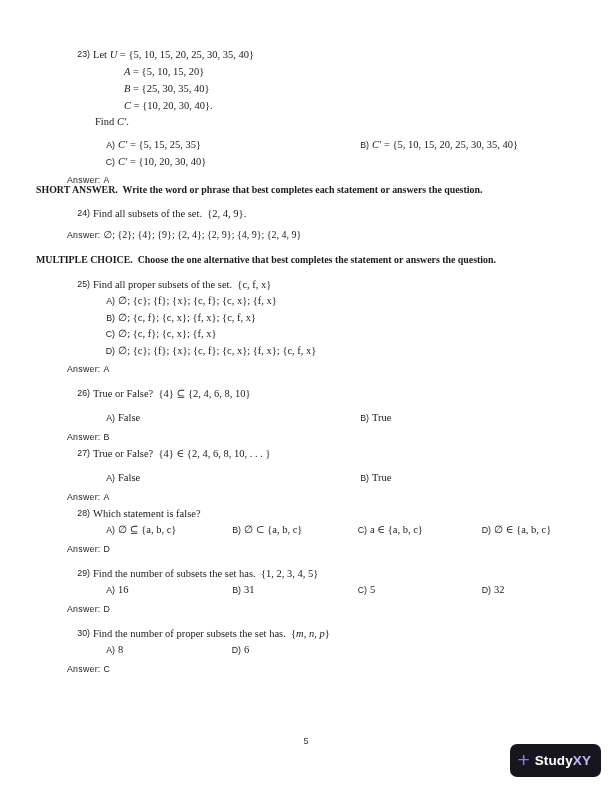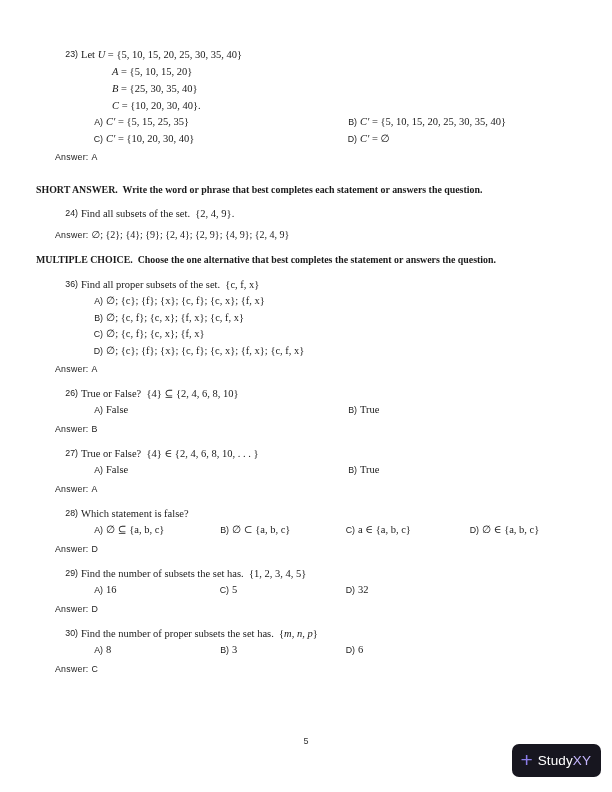--- a/index.html
+++ b/index.html
@@ -15,33 +15,33 @@
 
   
   .heading {
     position:absolute; left:36px; right:20px;
     font-weight:bold; font-size:9.9px; line-height:12px;
     white-space:pre;
     font-family:Liberation Serif, serif;
   }
 
   
-  .q { position:absolute; left:0; right:0; }
+  .q { position:absolute; left:12px; right:0; }
   .qhead { position:relative; padding-left:81px; font-size:10.5px; line-height:17px; }
   .qnum {
     position:absolute; left:0; top:0; width:78px; text-align:right;
     font-family:"Liberation Sans","DejaVu Sans",sans-serif;
     font-size:8.8px; line-height:17px;
   }
   .qtext { white-space:pre; }
   .sub  { padding-left:112px; font-size:10.5px; line-height:17px; white-space:pre; }
   .lead { padding-left:83px; font-size:10.5px; line-height:15px; white-space:pre; }
 
   .opts { margin-left:90px; font-size:10.5px; line-height:16.5px; }
-  .opts.cols2 { display:grid; grid-template-columns:254px auto; }
+  .opts.cols2 { display:grid; grid-template-columns:254px auto;margin-top:8px; }
   .opts.cols4 { display:grid; grid-template-columns:126px 126px 124px auto; }
   .opt { white-space:pre; }
   .olet {
     display:inline-block; width:13px; text-align:right; margin-right:3px;
     font-family:"Liberation Sans","DejaVu Sans",sans-serif; font-size:8.8px;
   }
   .it { font-style:italic; }
 
   .answer {
     margin-left:55px; margin-top:3px;
@@ -65,60 +65,60 @@
     position:absolute; top:744px; right:11px; height:33px;
     display:flex; align-items:center; padding:0 10px 0 8px;
     border-radius:7px; cursor:pointer;
   }
   .logo-plus {
     font-family:"Liberation Sans","DejaVu Sans",sans-serif;
     font-size:21px; font-weight:normal; line-height:1; margin-right:5px; margin-top:-2px;
   }
   .logo-study, .logo-xy {
     font-family:"Liberation Sans","DejaVu Sans",sans-serif;
-    font-size:13.5px; font-weight:normal; letter-spacing:0.1px;
+    font-size:13.5px; font-weight:bold; letter-spacing:0.1px;
   }
 </style>
 </head>
 <body>
 
 <div class="page">
 
   <div class="q" style="top:46px">
     <div class="qhead">
       <span class="qnum">23)</span>
       <span class="qtext"><span>Let </span><span class="it">U</span><span> = {5, 10, 15, 20, 25, 30, 35, 40}</span></span>
     </div>
     <div class="sub"><span class="it">A</span><span> = {5, 10, 15, 20}</span></div>
     <div class="sub"><span class="it">B</span><span> = {25, 30, 35, 40}</span></div>
     <div class="sub"><span class="it">C</span><span> = {10, 20, 30, 40}.</span></div>
+    <div class="lead"><span>Find </span><span class="it">C′</span><span>.</span></div>
     <div class="opts cols2">
       <div class="opt"><span class="olet">A)</span><span class="otext"><span class="it">C′</span><span> = {5, 15, 25, 35}</span></span></div>
       <div class="opt"><span class="olet">B)</span><span class="otext"><span class="it">C′</span><span> = {5, 10, 15, 20, 25, 30, 35, 40}</span></span></div>
       <div class="opt"><span class="olet">C)</span><span class="otext"><span class="it">C′</span><span> = {10, 20, 30, 40}</span></span></div>
-      <div class="opt"><span class="olet">D)</span><span class="otext"><span class="it">C′</span><span> = ∅</span></span></div>
     </div>
     <div class="answer"><span class="alabel">Answer:</span><span class="aval">A</span></div>
   </div>
 
   <div class="heading" style="top:184px">SHORT ANSWER.  Write the word or phrase that best completes each statement or answers the question.</div>
 
   <div class="q" style="top:205px">
     <div class="qhead">
       <span class="qnum">24)</span>
       <span class="qtext"><span>Find all subsets of the set.  {2, 4, 9}.</span></span>
     </div>
     <div class="answer serifval"><span class="alabel">Answer:</span><span class="aval">∅; {2}; {4}; {9}; {2, 4}; {2, 9}; {4, 9}; {2, 4, 9}</span></div>
   </div>
 
   <div class="heading" style="top:254px">MULTIPLE CHOICE.  Choose the one alternative that best completes the statement or answers the question.</div>
 
   <div class="q" style="top:276px">
     <div class="qhead">
-      <span class="qnum">36)</span>
+      <span class="qnum">25)</span>
       <span class="qtext"><span>Find all proper subsets of the set.  {c, f, x}</span></span>
     </div>
     <div class="opts cols1">
       <div class="opt"><span class="olet">A)</span><span class="otext"><span>∅; {c}; {f}; {x}; {c, f}; {c, x}; {f, x}</span></span></div>
       <div class="opt"><span class="olet">B)</span><span class="otext"><span>∅; {c, f}; {c, x}; {f, x}; {c, f, x}</span></span></div>
       <div class="opt"><span class="olet">C)</span><span class="otext"><span>∅; {c, f}; {c, x}; {f, x}</span></span></div>
       <div class="opt"><span class="olet">D)</span><span class="otext"><span>∅; {c}; {f}; {x}; {c, f}; {c, x}; {f, x}; {c, f, x}</span></span></div>
     </div>
     <div class="answer"><span class="alabel">Answer:</span><span class="aval">A</span></div>
   </div>
@@ -161,34 +161,34 @@
     <div class="answer"><span class="alabel">Answer:</span><span class="aval">D</span></div>
   </div>
 
   <div class="q" style="top:565px">
     <div class="qhead">
       <span class="qnum">29)</span>
       <span class="qtext"><span>Find the number of subsets the set has.  {1, 2, 3, 4, 5}</span></span>
     </div>
     <div class="opts cols4">
       <div class="opt"><span class="olet">A)</span><span class="otext"><span>16</span></span></div>
+      <div class="opt"><span class="olet">B)</span><span class="otext"><span>31</span></span></div>
       <div class="opt"><span class="olet">C)</span><span class="otext"><span>5</span></span></div>
       <div class="opt"><span class="olet">D)</span><span class="otext"><span>32</span></span></div>
     </div>
     <div class="answer"><span class="alabel">Answer:</span><span class="aval">D</span></div>
   </div>
 
   <div class="q" style="top:625px">
     <div class="qhead">
       <span class="qnum">30)</span>
       <span class="qtext"><span>Find the number of proper subsets the set has.  {</span><span class="it">m, n, p</span><span>}</span></span>
     </div>
     <div class="opts cols4">
       <div class="opt"><span class="olet">A)</span><span class="otext"><span>8</span></span></div>
-      <div class="opt"><span class="olet">B)</span><span class="otext"><span>3</span></span></div>
       <div class="opt"><span class="olet">D)</span><span class="otext"><span>6</span></span></div>
     </div>
     <div class="answer"><span class="alabel">Answer:</span><span class="aval">C</span></div>
   </div>
 
   <div class="page-number">5</div>
 
   <div class="logo" id="logo" style="background: rgb(23, 22, 31);">
     <span class="logo-plus" id="logoPlus" style="color: rgb(139, 124, 233);">+</span>
     <span class="logo-study" id="logoStudy" style="color: rgb(255, 255, 255);">Study</span>

